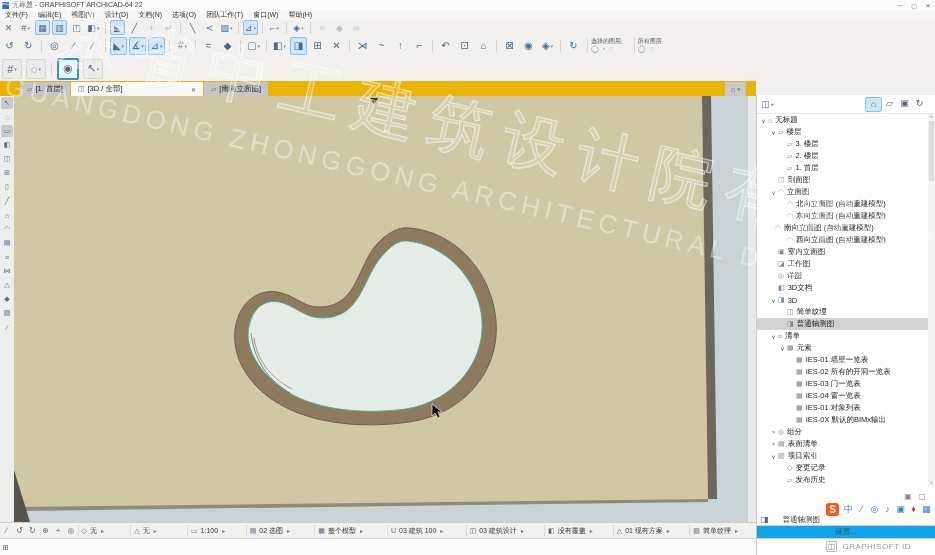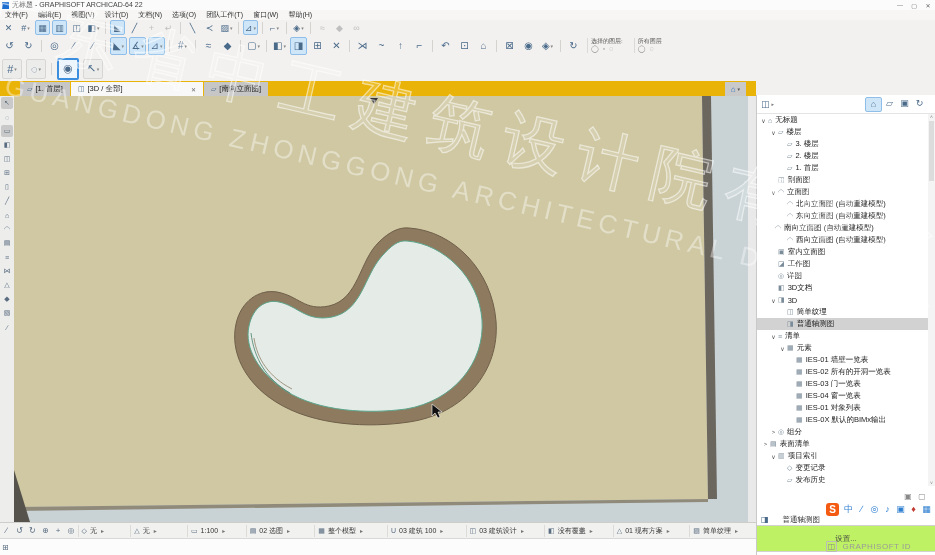--- a/index.html
+++ b/index.html
@@ -61,21 +61,21 @@
   .texp{width:9px;font-size:6px;color:#555;text-align:center;flex:none;}
   .tico{font-size:7px;color:#7a8b99;margin-right:3px;flex:none;}
   #tree-scroll{position:absolute;right:0;top:19px;width:7px;height:372px;background:#f4f4f4;font-size:5px;color:#888;text-align:center;}
   #tree-scroll .thumb{width:5px;height:60px;background:#dcdcdc;margin:1px auto;}
   #pane-ctrl{position:absolute;right:6px;top:395px;display:flex;}
   #pane-ctrl span{width:14px;height:12px;display:flex;align-items:center;justify-content:center;font-size:8px;color:#888;}
   #props-header{position:absolute;left:0;top:408px;width:100%;height:11px;border-top:1px solid #d9d9d9;display:flex;align-items:center;font-size:7.5px;color:#333;}
   #props-header .pexp{font-size:5px;color:#555;margin:0 3px;}
   #prop-row{position:absolute;left:0;top:419px;width:100%;height:11px;display:flex;align-items:center;font-size:7.5px;color:#333;}
   #prop-row .pico{font-size:8px;color:#4a6a8a;margin:0 14px 0 4px;}
-  #settings-btn{position:absolute;left:0;top:430px;width:100%;height:27px;background:#bef264;border-top:1px solid #d2d2d2;border-bottom:1px solid #d2d2d2;display:flex;align-items:center;justify-content:center;font-size:7.5px;color:#444;box-sizing:border-box;}
+  #settings-btn{position:absolute;left:0;top:430px;width:100%;height:14px;background:#0ea5e9;border-top:1px solid #d2d2d2;border-bottom:1px solid #d2d2d2;display:flex;align-items:center;justify-content:center;font-size:7.5px;color:#444;box-sizing:border-box;}
   #brand-row{position:absolute;left:0;top:443px;width:100%;height:17px;display:flex;align-items:center;justify-content:flex-end;font-size:8px;color:#9a9a9a;}
   #brand-row .bico{font-size:8px;color:#8a8a8a;margin-right:5px;border:1px solid #bbb;padding:0 1px;border-radius:1px;}
   #brand-row .blab{margin-right:24px;letter-spacing:.5px;}
   
   #quickbar{left:0;top:522px;width:756px;height:16px;background:#f1f1f0;border-top:1px solid #cfcdca;display:flex;align-items:center;overflow:hidden;box-sizing:border-box;}
   #quickbar .qnav{width:13px;height:12px;display:flex;align-items:center;justify-content:center;font-size:8px;color:#5a6d80;}
   .qitem{display:flex;align-items:center;height:12px;border-left:1px solid #dddbd8;padding:0 3px;font-size:7px;color:#333;white-space:nowrap;}
   .qitem .qico{font-size:7px;color:#5a6d80;margin-right:3px;}
   .qitem .qarr{margin-left:4px;}
   .qitem .qarr::after{content:"▸";font-size:6px;color:#777;}
@@ -395,21 +395,21 @@
         </div>
       <div class="trow" style="padding-left:39px">
           <span class="tico">▦</span>
           <span>IES-0X 默认的BIMx输出</span>
         </div>
       <div class="trow" style="padding-left:12px">
           <span class="texp">&gt;</span>
           <span class="tico">◎</span>
           <span>组分</span>
         </div>
-      <div class="trow" style="padding-left:4px">
+      <div class="trow" style="padding-left:12px">
           <span class="texp">&gt;</span>
           <span class="tico">▤</span>
           <span>表面清单</span>
         </div>
       <div class="trow" style="padding-left:12px">
           <span class="texp">∨</span>
           <span class="tico">▥</span>
           <span>项目索引</span>
         </div>
       <div class="trow" style="padding-left:30px">

